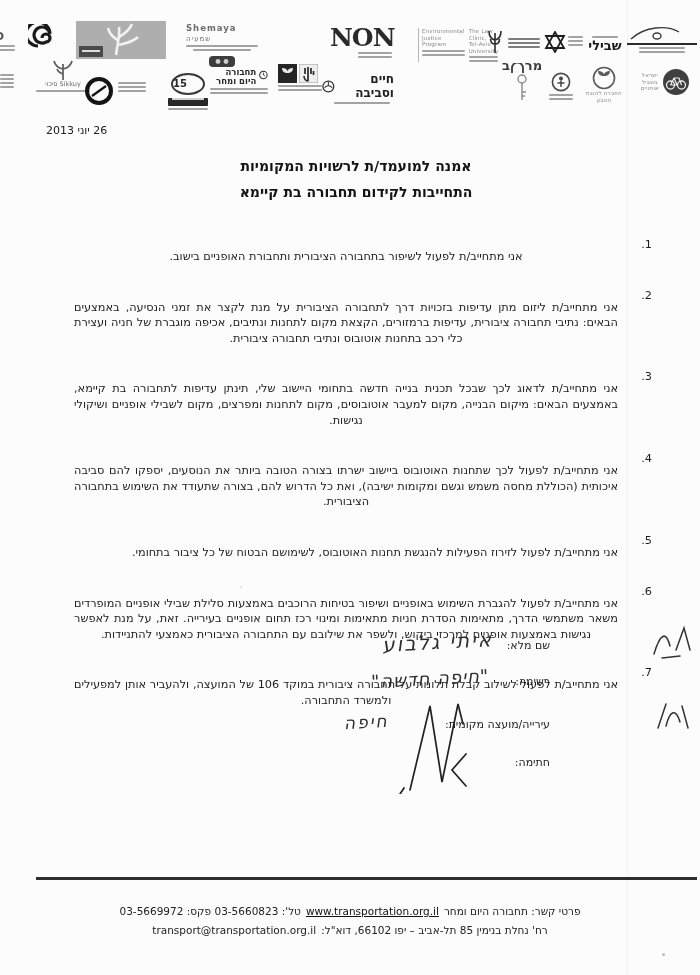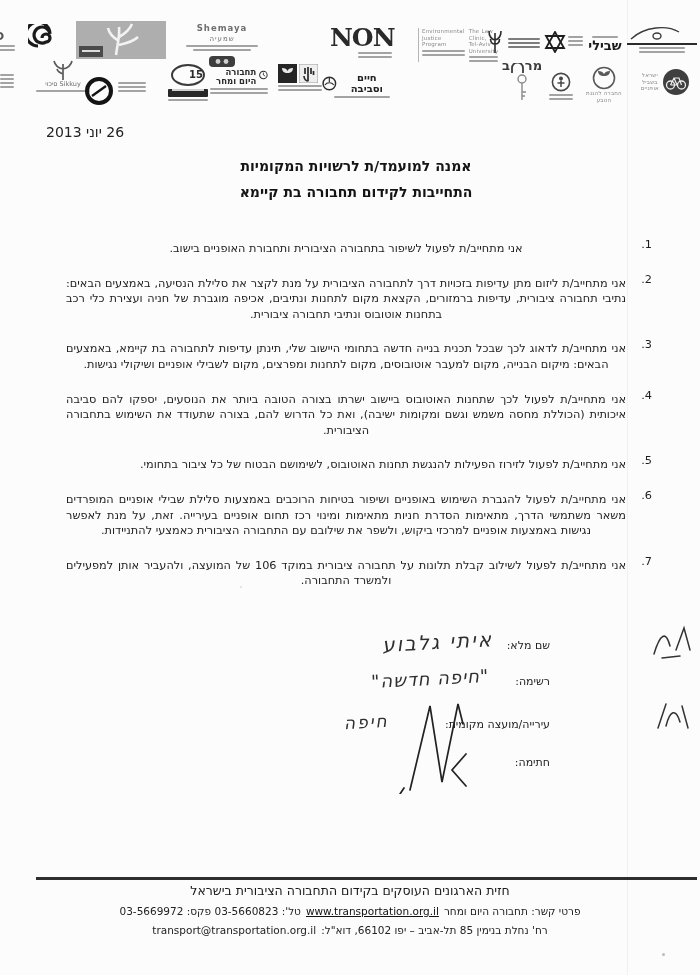--- a/index.html
+++ b/index.html
@@ -8,28 +8,28 @@
   
   .scanline{position:absolute;top:0;bottom:0;width:1px;background:rgba(0,0,0,.045);}
   .speck{position:absolute;width:3px;height:3px;border-radius:50%;background:rgba(0,0,0,.25);}
   
   .logo{position:absolute;color:#6b6b6b;}
   .bars i{display:block;height:2px;background:#a3a3a3;border-radius:1px;margin-top:2px;}
   .bars.dark i{background:#7d7d7d;}
   .tinytxt{font-size:5.5px;line-height:6.5px;color:#8a8a8a;letter-spacing:.2px;}
   .logo svg{display:block;}
   
-  .date{position:absolute;top:124px;left:46px;font-size:14px;color:#222;direction:rtl;}
+  .date{position:absolute;top:124px;left:46px;font-size:11px;color:#222;direction:rtl;}
   .title{position:absolute;top:153px;left:0;width:100%;text-align:center;transform:translateX(6px);
          font-weight:bold;font-size:14px;line-height:26px;color:#141414;direction:rtl;}
   
   .items{position:absolute;top:237px;right:48px;left:62px;direction:rtl;font-size:11.3px;line-height:15.6px;color:#1d1d1d;}
   .item{display:flex;margin-bottom:11px;}
   .item .num{flex:0 0 22px;direction:rtl;}
-  .item p{margin:4px;flex:1;text-align:justify;text-align-last:center;}
+  .item p{margin:12px;flex:1;text-align:justify;text-align-last:center;}
   .item.lastright p{text-align-last:right;}
   
   .sigrow{position:absolute;right:150px;direction:rtl;display:flex;align-items:baseline;white-space:nowrap;
           font-size:11px;color:#222;}
   .hand{font-style:italic;color:#2e2e2e;letter-spacing:2px;transform:rotate(-3deg);}
   .hand.q{letter-spacing:1px;}
   .scribble,.hmark{position:absolute;}
   
   .rule{position:absolute;top:877px;left:36px;right:3px;height:3px;background:#2e2e2e;}
   .f1{position:absolute;top:883px;left:0;width:100%;text-align:center;font-size:12.5px;color:#1a1a1a;direction:rtl;}
@@ -60,21 +60,21 @@
 
   <div class="logo" style="left:76px;top:21px;width:90px;height:38px;background:#aeaeae;">
     <svg width="90" height="38" viewBox="0 0 90 38">
       <path d="M40 34 C42 20 44 14 43 6 M43 16 C50 12 54 8 56 3 M43 20 C36 16 33 12 32 7 M43 24 C52 22 58 20 62 16" fill="none" stroke="#f2f2f2" stroke-width="2.6"></path>
     </svg>
     <div style="position:absolute;left:3px;bottom:2px;width:24px;height:11px;background:#4a4a4a;">
       <div style="height:2px;background:#ddd;margin:4px 3px 0;"></div>
     </div>
   </div>
 
-  <div class="logo" style="left:186px;top:23px;width:72px;text-align:center;">
+  <div class="logo" style="left:186px;top:23px;width:72px;">
     <div style="font-size:8.5px;font-weight:bold;color:#6e6e6e;letter-spacing:1px;">
       <span>Shemaya</span>
       <span style="font-weight:normal;font-size:7px;">שמעיה</span>
     </div>
     <div class="bars">
         <i></i>
         <i style="width:80%;margin:2px auto 0;"></i>
       </div>
     <svg width="26" height="13" viewBox="0 0 26 13" style="margin:4px auto 0;">
       <rect x="0" y="1" width="26" height="11" rx="4" fill="#3d3d3d"></rect>
@@ -178,21 +178,21 @@
     </svg>
   </div>
   <div class="logo" style="left:118px;top:80px;width:28px;">
     <div class="bars">
         <i></i>
         <i></i>
         <i></i>
       </div>
   </div>
 
-  <div class="logo" style="left:168px;top:64px;width:40px;text-align:right;">
+  <div class="logo" style="left:168px;top:73px;width:40px;text-align:left;">
     <div style="width:30px;height:18px;margin:0 auto;border:2px solid #3a3a3a;border-radius:50%;font-size:10px;font-weight:bold;line-height:18px;color:#2a2a2a;">15</div>
     <div style="height:8px;background:#272727;margin-top:2px;border-radius:1px;">
       <div style="height:2px;background:#cfcfcf;margin:3px 4px 0;"></div>
     </div>
     <div class="bars">
         <i></i>
       </div>
   </div>
 
   <div class="logo" style="left:210px;top:68px;width:58px;direction:rtl;text-align:right;">
@@ -221,21 +221,21 @@
       </svg>
     </div>
     <div class="bars">
         <i></i>
         <i></i>
       </div>
   </div>
 
   <div class="logo" style="left:322px;top:72px;width:72px;direction:rtl;">
     <div style="display:flex;align-items:center;gap:3px;direction:rtl;">
-      <div style="font-size:10px;font-weight:bold;color:#222;text-align:center;">חיים וסביבה</div>
+      <div style="font-size:12px;font-weight:bold;color:#222;">חיים וסביבה</div>
       <svg width="15" height="15" viewBox="0 0 15 15">
         <circle cx="7.5" cy="7.5" r="6.4" fill="none" stroke="#2e2e2e" stroke-width="1.5"></circle>
         <path d="M3 9 C5 6 10 6 12 9 M7.5 2 V6" fill="none" stroke="#2e2e2e" stroke-width="1.2"></path>
       </svg>
     </div>
     <div class="bars" style="width:56px;margin-right:4px;">
         <i></i>
       </div>
   </div>
 
@@ -293,21 +293,21 @@
     <div>התחייבות לקידום תחבורה בת קיימא</div>
   </div>
 
   <div class="items">
     <div class="item">
       <span class="num">1.</span>
       <p>אני מתחייב/ת לפעול לשיפור בתחבורה הציבורית ותחבורת האופניים בישוב.</p>
     </div>
     <div class="item">
       <span class="num">2.</span>
-      <p>אני מתחייב/ת ליזום מתן עדיפות בזכויות דרך לתחבורה הציבורית על מנת לקצר את סלילת הנסיעה, באמצעים הבאים: נתיבי תחבורה ציבורית, עדיפות ברמזורים, הקצאת מקום לתחנות ונתיבים, אכיפה מוגברת של חניה ועצירת כלי רכב בתחנות אוטובוס ונתיבי תחבורה ציבורית.</p>
+      <p>אני מתחייב/ת ליזום מתן עדיפות בזכויות דרך לתחבורה הציבורית על מנת לקצר את זמני הנסיעה, באמצעים הבאים: נתיבי תחבורה ציבורית, עדיפות ברמזורים, הקצאת מקום לתחנות ונתיבים, אכיפה מוגברת של חניה ועצירת כלי רכב בתחנות אוטובוס ונתיבי תחבורה ציבורית.</p>
     </div>
     <div class="item">
       <span class="num">3.</span>
       <p>אני מתחייב/ת לדאוג לכך שבכל תכנית בנייה חדשה בתחומי היישוב שלי, תינתן עדיפות לתחבורה בת קיימא, באמצעים הבאים: מיקום הבנייה, מקום למעבר אוטובוסים, מקום לתחנות ומפרצים, מקום לשבילי אופניים ושיקולי נגישות.</p>
     </div>
     <div class="item">
       <span class="num">4.</span>
       <p>אני מתחייב/ת לפעול לכך שתחנות האוטובוס ביישוב ישרתו בצורה הטובה ביותר את הנוסעים, יספקו להם סביבה איכותית (הכוללת מחסה משמש וגשם ומקומות ישיבה), ואת כל הדרוש להם, בצורה שתעודד את השימוש בתחבורה הציבורית.</p>
     </div>
     <div class="item lastright">
@@ -344,21 +344,20 @@
     <path d="M12 94 L32 10 L44 86 L60 8 L65 28 M68 58 L54 74 L68 90 M6 92 L2 98" fill="none" stroke="#222" stroke-width="1.7" stroke-linecap="round"></path>
   </svg>
   <svg class="hmark" style="left:650px;top:620px;" width="44" height="42" viewBox="0 0 44 42">
     <path d="M4 34 C10 14 16 10 20 26 M26 30 L34 8 L40 30 M12 38 L30 36" fill="none" stroke="#333" stroke-width="1.5" stroke-linecap="round"></path>
   </svg>
   <svg class="hmark" style="left:652px;top:698px;" width="40" height="38" viewBox="0 0 40 38">
     <path d="M6 30 L14 6 M14 28 C18 12 24 10 28 24 M30 8 L36 30" fill="none" stroke="#333" stroke-width="1.5" stroke-linecap="round"></path>
   </svg>
 
   <div class="rule"></div>
-  <div class="f1">חזית הארגונים העוסקים בקידום התחבורה הציבורית בישראל</div>
   <div class="f2">
     <span>פרטי קשר: תחבורה היום ומחר</span>
     <span class="link">www.transportation.org.il</span>
     <span>טל': 03-5660823 פקס: 03-5669972</span>
   </div>
   <div class="f3">
     <span>רח' נחלת בנימין 85 תל-אביב – יפו 66102, דוא"ל:</span>
     <span class="plainltr">transport@transportation.org.il</span>
   </div>
 

